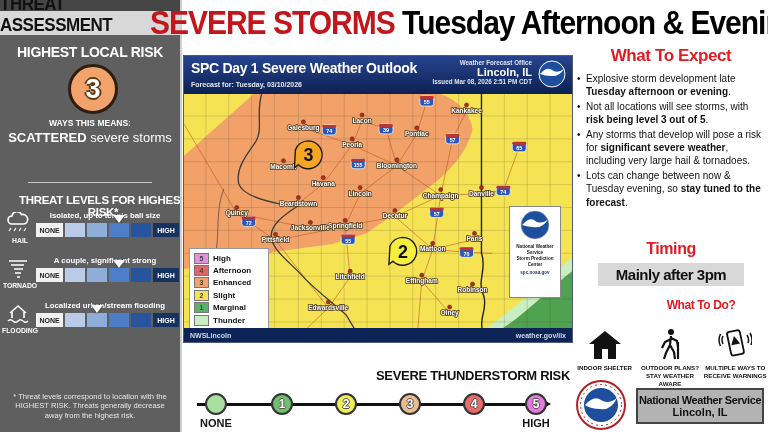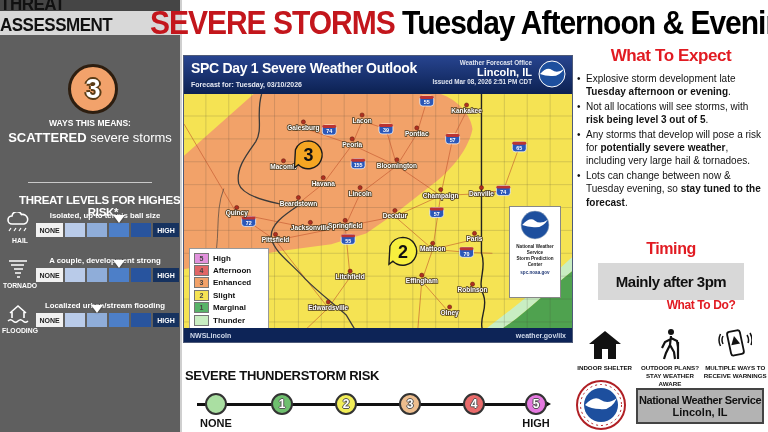--- a/index.html
+++ b/index.html
@@ -54,48 +54,49 @@
   #spc-box .t{font-size:4.6px;font-weight:bold;color:#222;line-height:1.3;}
   #spc-box .u{font-size:4.6px;font-weight:bold;color:#223a77;margin-top:2px;}
   
   .red-head{color:#e11b22;font-weight:bold;text-align:center;letter-spacing:-.4px;}
   #expect-head{left:578px;top:46px;width:186px;font-size:17px;}
   #expect-list{left:577px;top:72px;width:189px;}
   #expect-list .bullet{display:flex;font-size:10px;line-height:1.34;color:#111;margin-bottom:1px;}
   #expect-list .dot{width:9px;flex:none;}
   #expect-list b{font-weight:bold;}
   #timing-head{left:578px;top:240px;width:186px;font-size:16px;}
-  #timing-value{left:598px;top:263px;width:146px;background:#d8d8d8;text-align:center;font-size:15px;font-weight:bold;color:#111;padding:10px 0;letter-spacing:-.5px;}
+  #timing-value{left:598px;top:263px;width:146px;background:#d8d8d8;text-align:center;font-size:15px;font-weight:bold;color:#111;padding:3px 0;letter-spacing:-.5px;}
   #todo-head{left:608px;top:298px;width:186px;font-size:12px;text-align:center;}
   #todo-row{left:572px;top:326px;width:196px;display:flex;}
   .todo-item{width:65.3px;text-align:center;}
   .todo-icon{height:34px;display:flex;align-items:flex-end;justify-content:center;}
   .todo-label{font-size:6.2px;font-weight:bold;color:#111;margin-top:4px;line-height:1.3;}
   #nws-logo{left:576px;top:380px;}
   #org-box{left:636px;top:388px;width:128px;height:36px;background:#b3b3b3;border:2px solid #444;box-sizing:border-box;text-align:center;display:flex;flex-direction:column;justify-content:center;}
   #org-box .o1{font-size:11px;font-weight:bold;color:#111;letter-spacing:-.4px;}
   #org-box .o2{font-size:11px;font-weight:bold;color:#111;}
   
-  #scale-title{left:185px;top:368px;width:385px;text-align:left;font-size:13px;font-weight:bold;color:#111;letter-spacing:-.3px;}
+  #scale-title{left:185px;top:368px;width:385px;text-align:right;font-size:13px;font-weight:bold;color:#111;letter-spacing:-.3px;}
   #scale-area{left:185px;top:384px;width:385px;height:46px;}
   #scale-line{position:absolute;left:12px;top:19px;width:340px;height:3px;background:#111;}
   #scale-arrow{position:absolute;left:350px;top:11px;width:0;height:0;border-top:9px solid transparent;border-bottom:9px solid transparent;border-left:16px solid #111;}
   .stop{position:absolute;top:9px;width:22px;height:22px;border-radius:50%;border:2px solid #333;box-sizing:border-box;display:flex;align-items:center;justify-content:center;}
   .stop span{font-size:12px;font-weight:bold;color:#fff;text-shadow:-1px 0 #555,1px 0 #555,0 -1px #555,0 1px #555;}
   .stop-label{position:absolute;top:33px;font-size:11px;font-weight:bold;color:#111;text-align:center;width:44px;margin-left:-11px;}
   #divline{left:180px;top:0;width:2px;height:432px;background:#cfcfcf;}
 </style>
 </head>
 <body>
 
 <div id="sidebar" class="abs">
   <div id="sidebar-topstrip" class="abs"></div>
   <div id="sidebar-banner" class="abs">
     <span>THREAT ASSESSMENT</span>
   </div>
+  <div id="risk-heading" class="abs sb-center">HIGHEST LOCAL RISK</div>
   <div id="risk-circle" class="abs">
     <span>3</span>
   </div>
   <div id="means-label" class="abs sb-center">WAYS THIS MEANS:</div>
   <div id="means-text" class="abs sb-center"><b>SCATTERED</b><span> severe storms</span></div>
   <div id="sb-divider" class="abs"></div>
   <div id="levels-heading" class="abs sb-center">THREAT LEVELS FOR HIGHEST RISK*</div>
   <div id="threat-rows" class="abs">
       <div class="trow">
         <div class="caption">Isolated, up to tennis ball size</div>
@@ -108,21 +109,21 @@
           <div class="none">NONE</div>
           <div class="seg" style="background:#b9cbe9"></div>
           <div class="seg" style="background:#8fadd9"></div>
           <div class="seg" style="background:#4d7fc8"></div>
           <div class="seg" style="background:#28549e"></div>
           <div class="high">HIGH</div>
         </div>
         <div class="arrow" style="left:107px"></div>
       </div>
       <div class="trow">
-        <div class="caption">A couple, development strong</div>
+        <div class="caption">A couple, significant strong</div>
         <div class="ticon"><svg width="24" height="24" viewBox="0 0 24 24" fill="none" stroke="#fff" stroke-width="1.7">
             <path d="M3 4h18 M5 8h13 M8 12h9 M9 16h6 M11 20h3"></path>
           </svg></div>
         <div class="tname">TORNADO</div>
         <div class="bar">
           <div class="none">NONE</div>
           <div class="seg" style="background:#b9cbe9"></div>
           <div class="seg" style="background:#8fadd9"></div>
           <div class="seg" style="background:#4d7fc8"></div>
           <div class="seg" style="background:#28549e"></div>
@@ -141,20 +142,21 @@
           <div class="none">NONE</div>
           <div class="seg" style="background:#b9cbe9"></div>
           <div class="seg" style="background:#8fadd9"></div>
           <div class="seg" style="background:#4d7fc8"></div>
           <div class="seg" style="background:#28549e"></div>
           <div class="high">HIGH</div>
         </div>
         <div class="arrow" style="left:85px"></div>
       </div>
     </div>
+  <div id="footnote" class="abs">* Threat levels correspond to location with the HIGHEST RISK. Threats generally decrease away from the highest risk.</div>
 </div>
 <div id="divline" class="abs"></div>
 
 <div id="main-title" class="abs">
   <span class="red">SEVERE STORMS</span><span> Tuesday Afternoon &amp; Evening</span>
 </div>
 
 <div id="map-panel" class="abs">
   <div id="map-header">
     <div id="map-title">SPC Day 1 Severe Weather Outlook</div>
@@ -401,21 +403,21 @@
     <div class="bullet">
       <span class="dot">•</span>
       <span><span>Explosive storm development late </span><b>Tuesday afternoon or evening</b><span>.</span></span>
     </div>
     <div class="bullet">
       <span class="dot">•</span>
       <span><span>Not all locations will see storms, with </span><b>risk being level 3 out of 5</b><span>.</span></span>
     </div>
     <div class="bullet">
       <span class="dot">•</span>
-      <span><span>Any storms that develop will pose a risk for </span><b>potentially severe weather</b><span>, including very large hail &amp; tornadoes.</span></span>
+      <span><span>Any storms that develop will pose a risk for </span><b>significant severe weather</b><span>, including very large hail &amp; tornadoes.</span></span>
     </div>
     <div class="bullet">
       <span class="dot">•</span>
       <span><span>Lots can change between now &amp; Tuesday evening, so </span><b>stay tuned to the forecast</b><span>.</span></span>
     </div>
   </div>
 
 <div id="timing-head" class="abs red-head">Timing</div>
 <div id="timing-value" class="abs">Mainly after 3pm</div>
 

